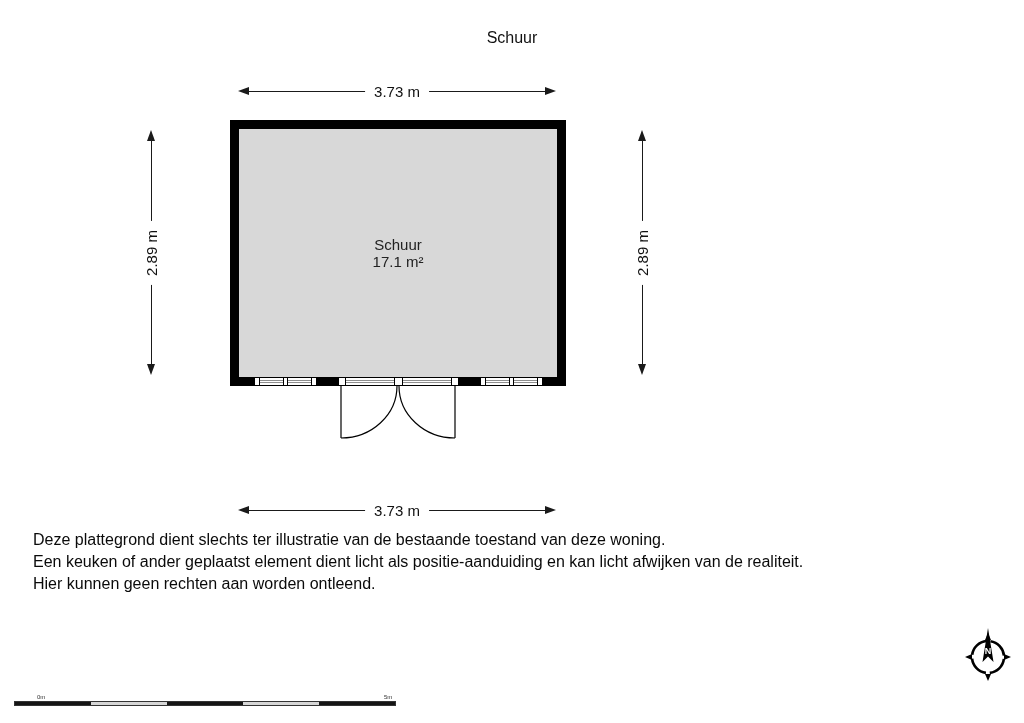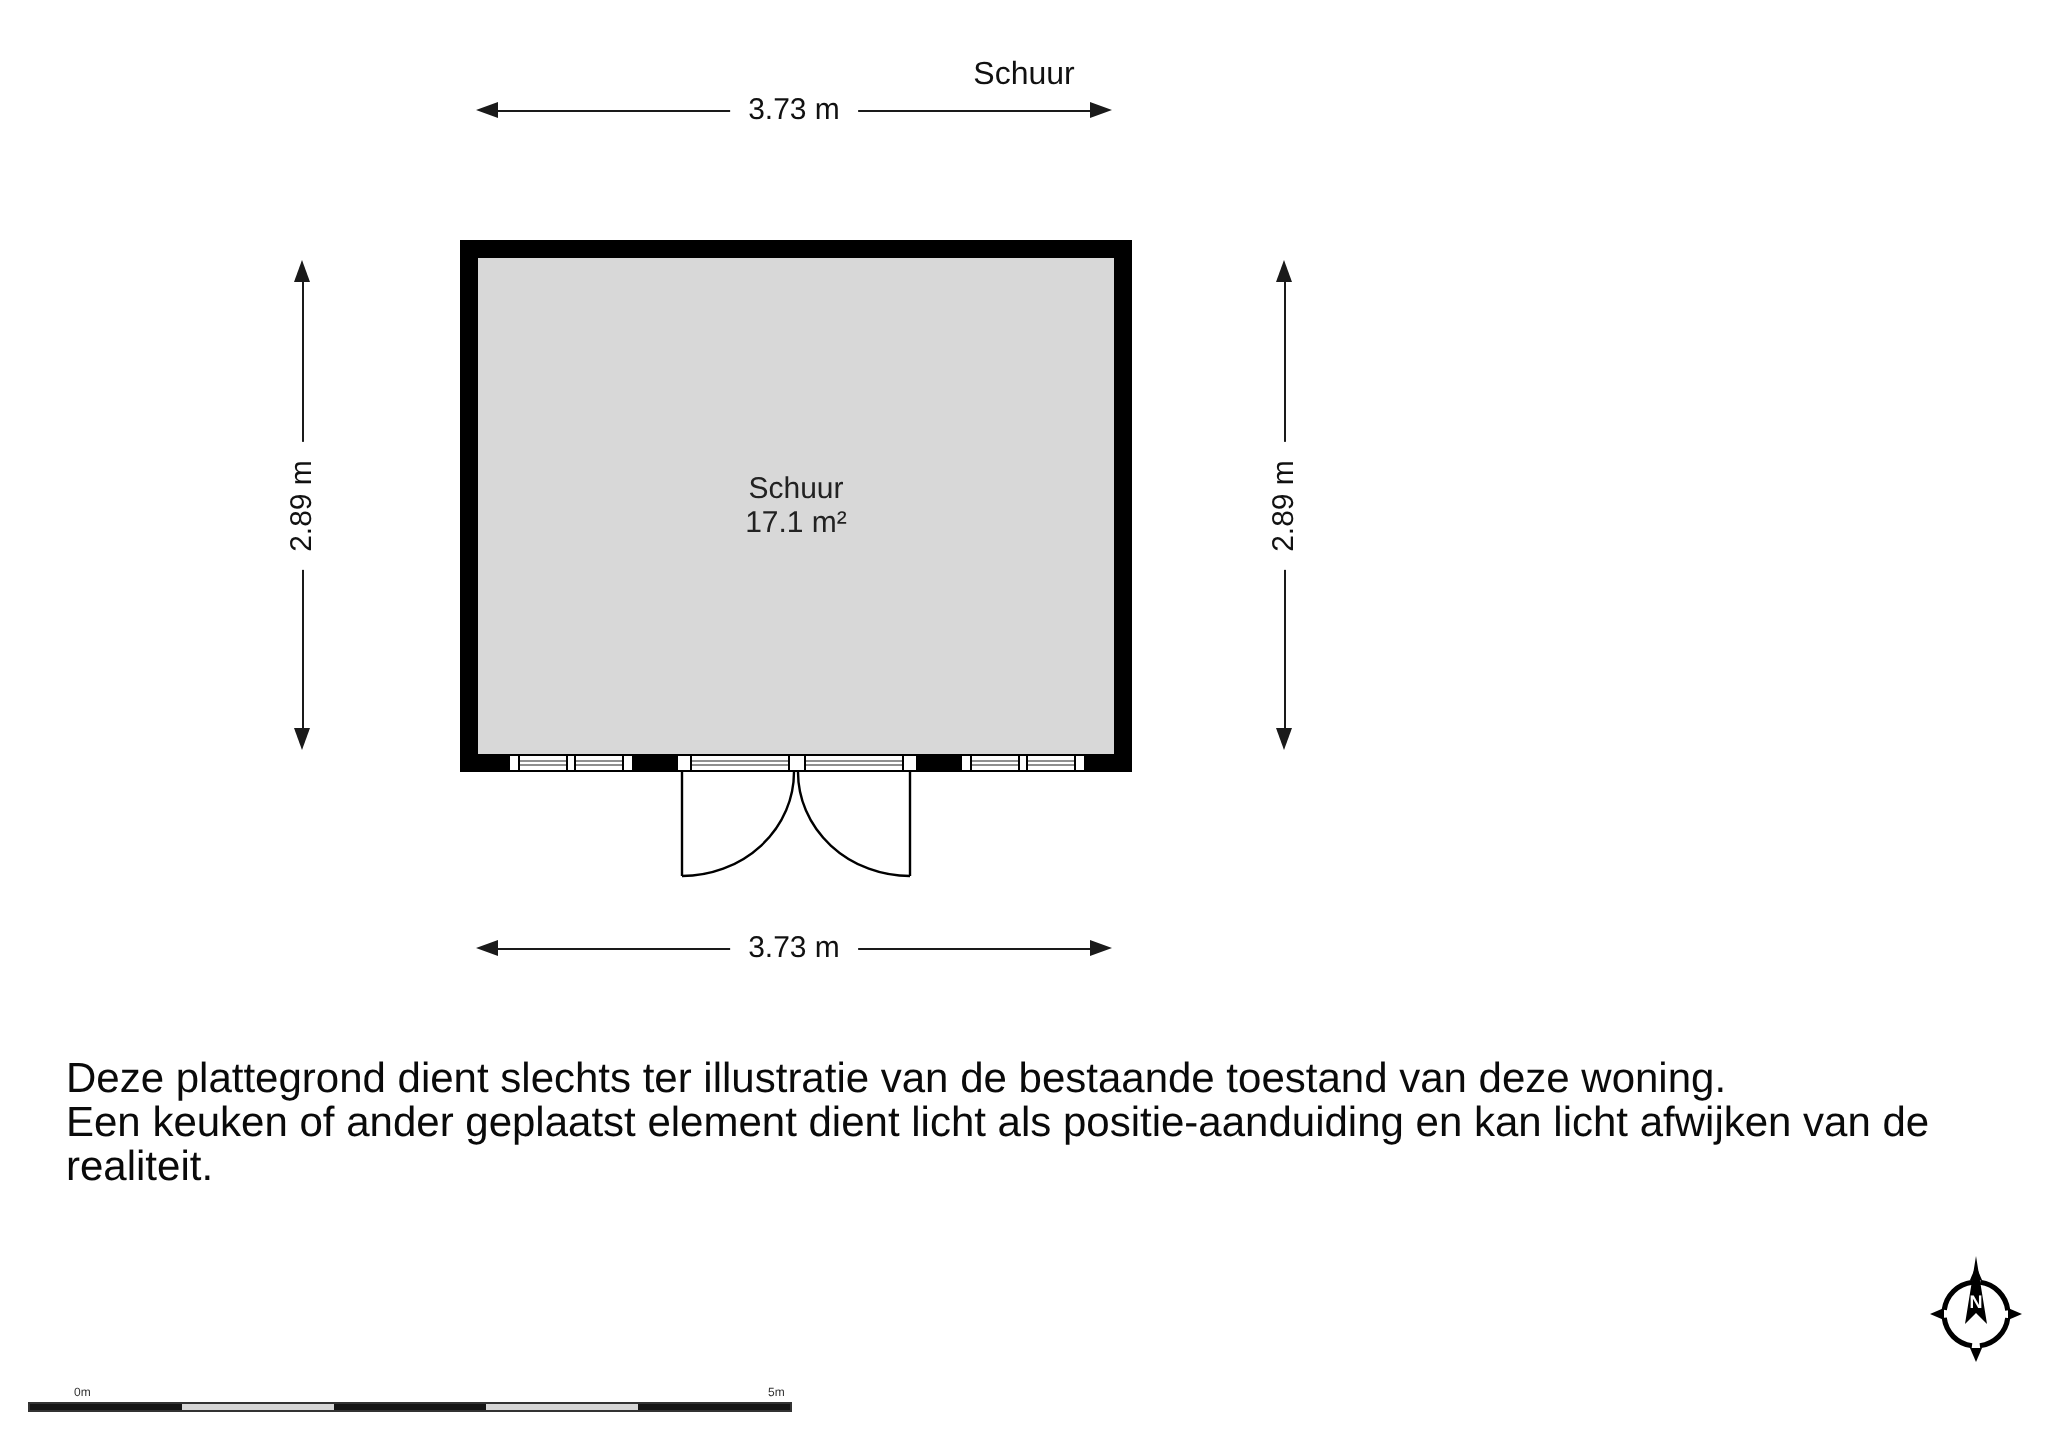--- a/index.html
+++ b/index.html
@@ -10,21 +10,21 @@
   }
   .abs{position:absolute;}
 
   
   .plan-title{
     position:absolute;left:512px;top:29px;transform:translateX(-50%);
     font-size:16px;color:#111;white-space:nowrap;
   }
 
   
-  .dim-h{position:absolute;height:16px;}
+  .dim-h{position:absolute;height:16px;margin-top:36px;}
   .dim-h .line{position:absolute;left:3px;right:3px;top:50%;height:1px;background:#1a1a1a;}
   .dim-h .ah-l{position:absolute;left:0;top:50%;transform:translateY(-50%);
     width:0;height:0;border-style:solid;border-width:4px 11px 4px 0;
     border-color:transparent #1a1a1a transparent transparent;}
   .dim-h .ah-r{position:absolute;right:0;top:50%;transform:translateY(-50%);
     width:0;height:0;border-style:solid;border-width:4px 0 4px 11px;
     border-color:transparent transparent transparent #1a1a1a;}
   .dim-h .dlabel{position:absolute;left:50%;top:50%;transform:translate(-50%,-50%);
     background:#fff;padding:0 9px;font-size:15px;color:#111;white-space:nowrap;}
 
@@ -50,21 +50,21 @@
   .win,.wgap,.glass{position:absolute;top:377px;height:9px;box-sizing:border-box;background:#fff;}
   .win{border-top:1px solid #000;border-bottom:1px solid #000;
     background-image:linear-gradient(#8f8f8f,#8f8f8f),linear-gradient(#8f8f8f,#8f8f8f);
     background-size:100% 1px;background-position:0 2px,0 4px;background-repeat:no-repeat;}
   .wgap{border:1px solid #000;}
   .glass{border-top:1px solid #000;border-bottom:1px solid #000;
     background-image:linear-gradient(#8f8f8f,#8f8f8f),linear-gradient(#8f8f8f,#8f8f8f);
     background-size:100% 1px;background-position:0 2px,0 4px;background-repeat:no-repeat;}
 
   
-  .disclaimer{position:absolute;left:33px;top:529px;font-size:21px;line-height:22px;color:#0a0a0a;}
+  .disclaimer{position:absolute;left:33px;top:529px;font-size:16px;line-height:22px;color:#0a0a0a;}
 
   
   .scalebar{position:absolute;left:14px;top:701px;width:382px;height:5px;
     display:flex;border:1px solid #333;box-sizing:border-box;}
   .scalebar .seg{flex:1 1 0;}
   .seg.dark{background:#151515;}
   .seg.light{background:#d6d6d6;}
   .scale-label{position:absolute;font-size:6px;color:#333;line-height:6px;}
 
   
@@ -133,20 +133,21 @@
   <svg class="abs" style="left:330px;top:384px;" width="140" height="64" viewBox="330 384 140 64">
     <path d="M 341 386 L 341 438" stroke="#000" stroke-width="1.2" fill="none"></path>
     <path d="M 397 386 A 56 52 0 0 1 341 438" stroke="#000" stroke-width="1.2" fill="none"></path>
     <path d="M 455 386 L 455 438" stroke="#000" stroke-width="1.2" fill="none"></path>
     <path d="M 399 386 A 56 52 0 0 0 455 438" stroke="#000" stroke-width="1.2" fill="none"></path>
   </svg>
 
   <div class="disclaimer">
     <div>Deze plattegrond dient slechts ter illustratie van de bestaande toestand van deze woning.</div>
     <div>Een keuken of ander geplaatst element dient licht als positie-aanduiding en kan licht afwijken van de realiteit.</div>
+    <div>Hier kunnen geen rechten aan worden ontleend.</div>
   </div>
 
   <div class="scale-label" style="left:37px;top:694px;">0m</div>
   <div class="scale-label" style="left:384px;top:694px;">5m</div>
   <div class="scalebar">
     <div class="seg dark"></div>
     <div class="seg light"></div>
     <div class="seg dark"></div>
     <div class="seg light"></div>
     <div class="seg dark"></div>

